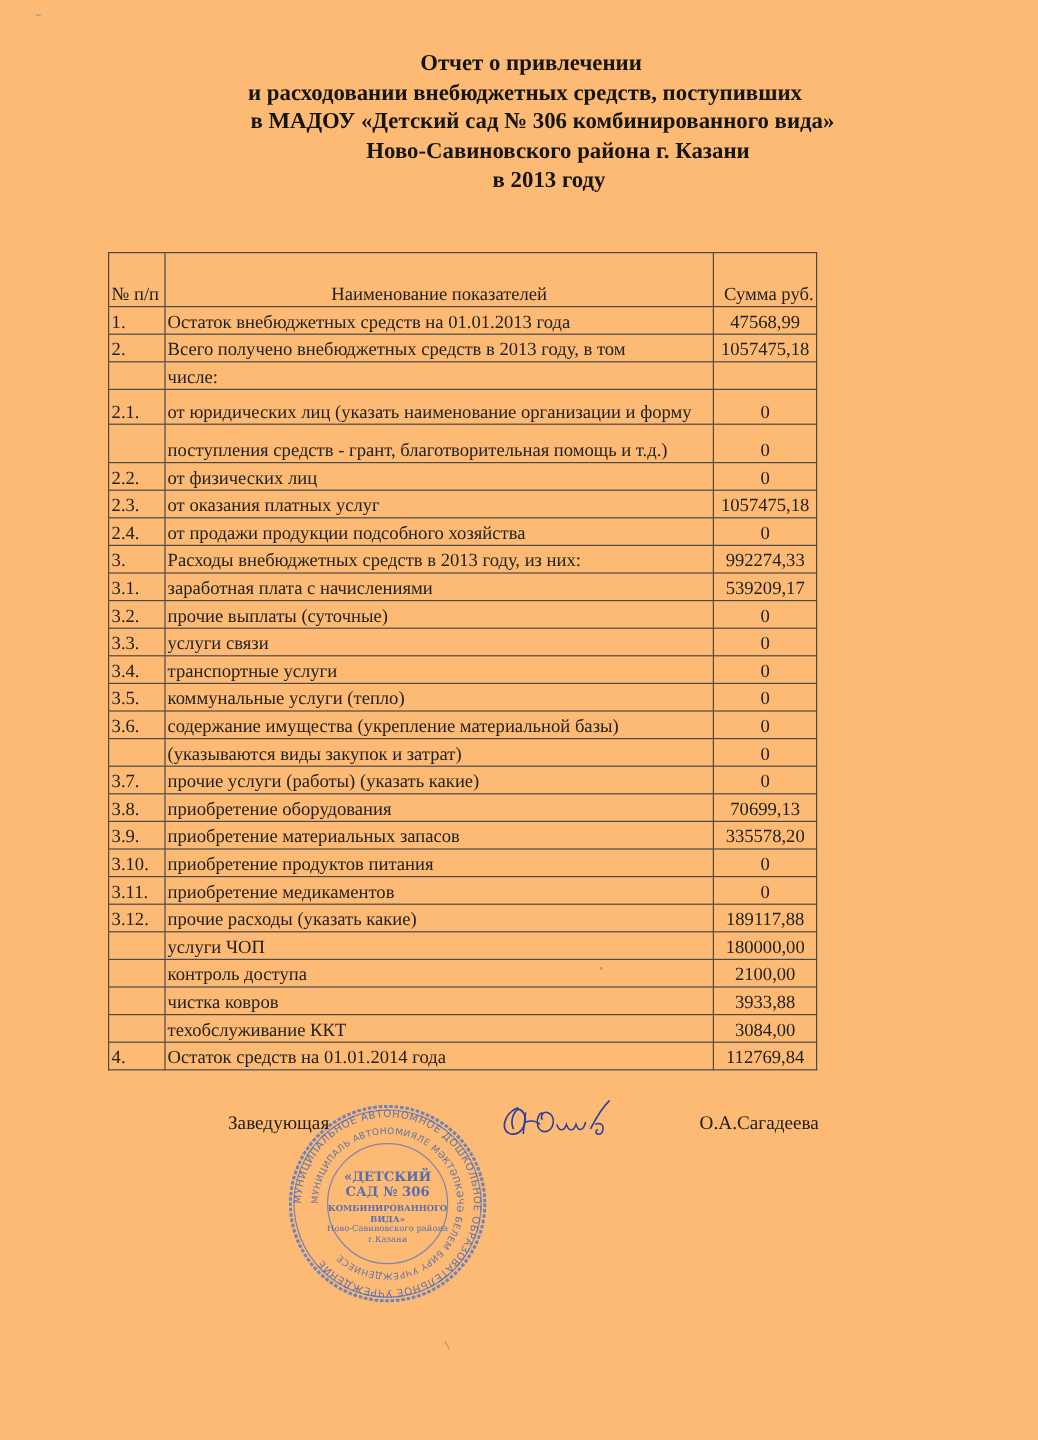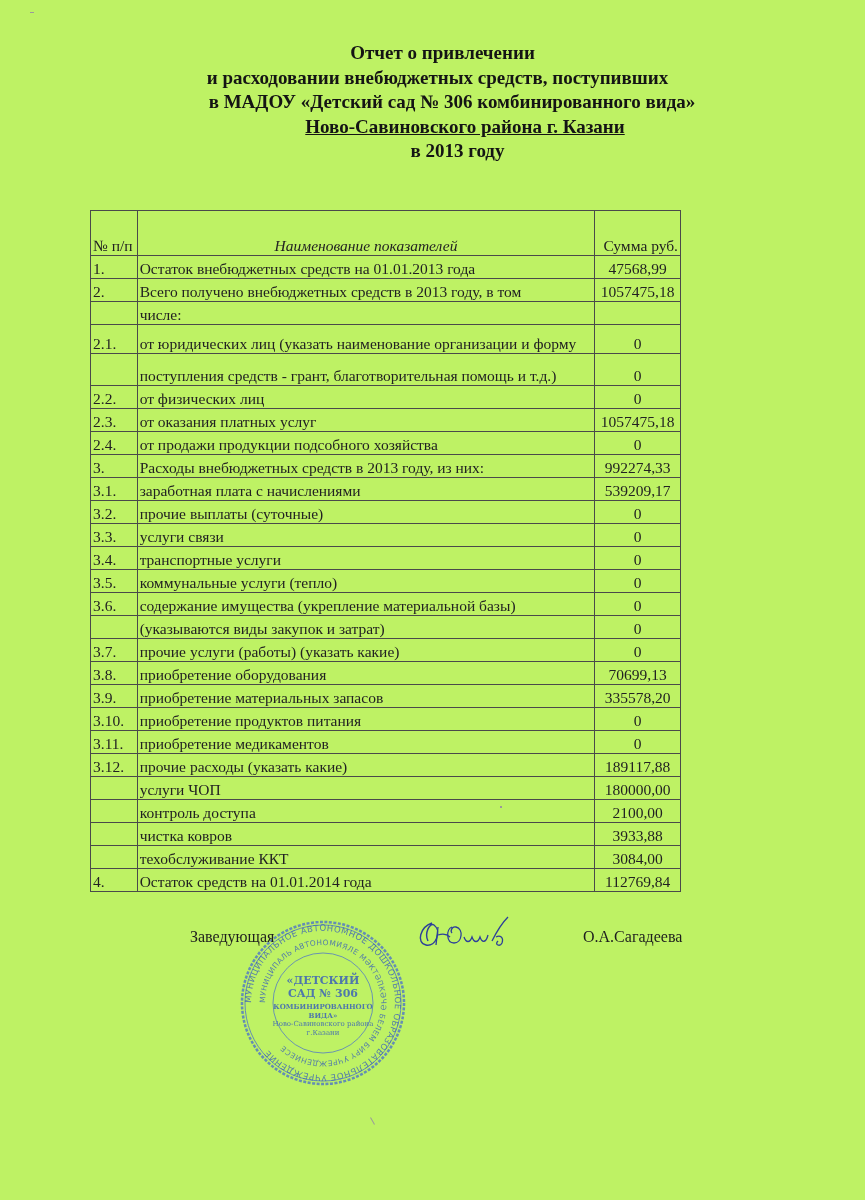--- a/index.html
+++ b/index.html
@@ -12,38 +12,38 @@
       height: 1200px;
       position: relative;
       overflow: hidden;
       font-family: "Liberation Serif", "DejaVu Serif", serif;
       color: #1c1c1c;
     }
     .page {
       position: absolute;
       left: 0; top: 0;
       width: 865px; height: 1200px;
-      background: #bef264;
+      background: #fdba74;
     }
     .title-block {
       position: absolute;
       left: 0;
       top: 41px;
       width: 865px;
       text-align: center;
       font-weight: bold;
       font-size: 19px;
       line-height: 24.5px;
       color: #141414;
     }
     .title-block .line { display: block; white-space: nowrap; }
     .title-block .l1 { padding-left: 20px; }
     .title-block .l2 { padding-left: 10px; }
     .title-block .l3 { padding-left: 39px; }
-    .title-block .l4 { padding-left: 65px; text-decoration: underline; }
+    .title-block .l4 { padding-left: 65px; }
     .title-block .l5 { padding-left: 50px; }
 
     table.report {
       position: absolute;
       left: 90px;
       top: 210px;
       width: 591px;
       border-collapse: collapse;
       font-size: 15.5px;
       color: #222;
@@ -53,21 +53,21 @@
       padding: 0 2px;
       font-weight: normal;
       vertical-align: bottom;
       white-space: nowrap;
     }
     col.c-num { width: 55px; }
     col.c-name { width: 522px; }
     col.c-sum { width: 110px; }
 
     th.h-num { text-align: left; height: 44px; padding-bottom: 1px; padding-left: 1px;}
-    th.h-name { padding-bottom: 1px; font-style: italic; }
+    th.h-name { padding-bottom: 1px; }
     th.h-sum { text-align: right; padding-bottom: 1px; padding-right: 1px;}
 
     tr.r td { height: 22px; line-height: 18px; }
     tr.r.tall td { height: 28px; }
     tr.r.tall2 td { height: 31px; }
     td.num { text-align: left; padding-left: 6px; }
     td.name { text-align: left; padding-left: 2px; }
     td.sum { text-align: center; vertical-align: top; padding-top: 1px; }
 
     .sign-row {

